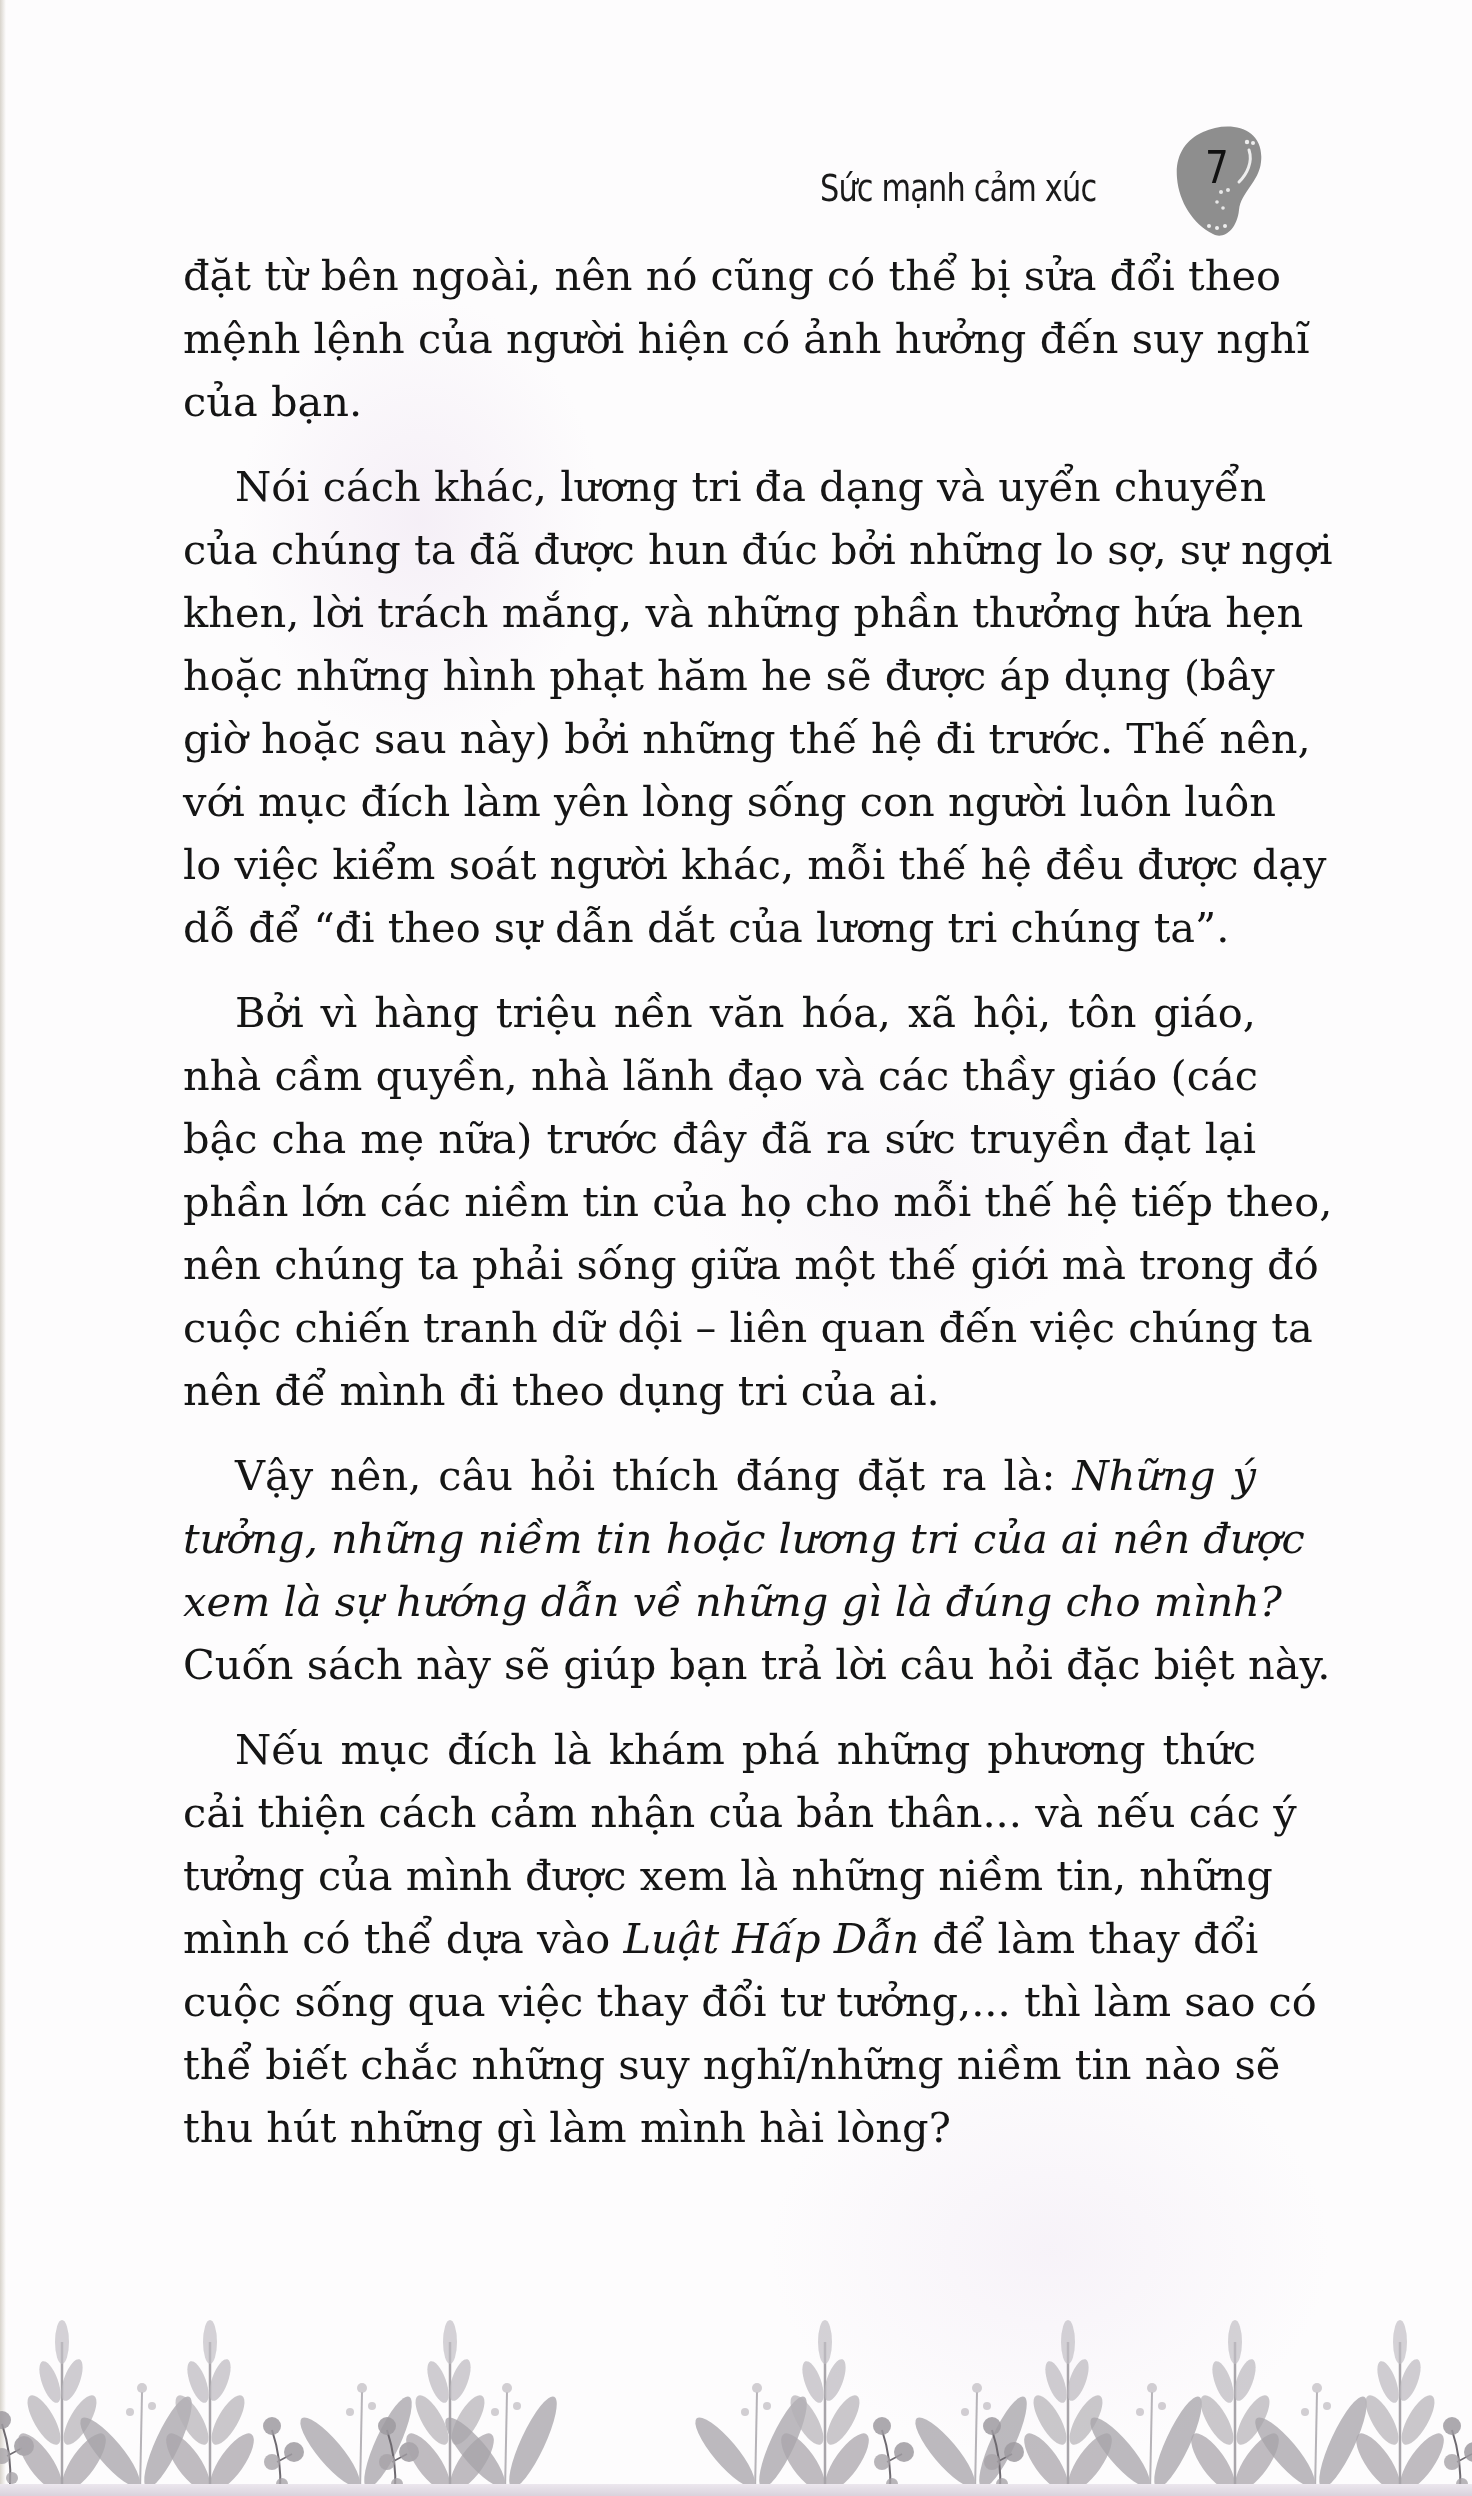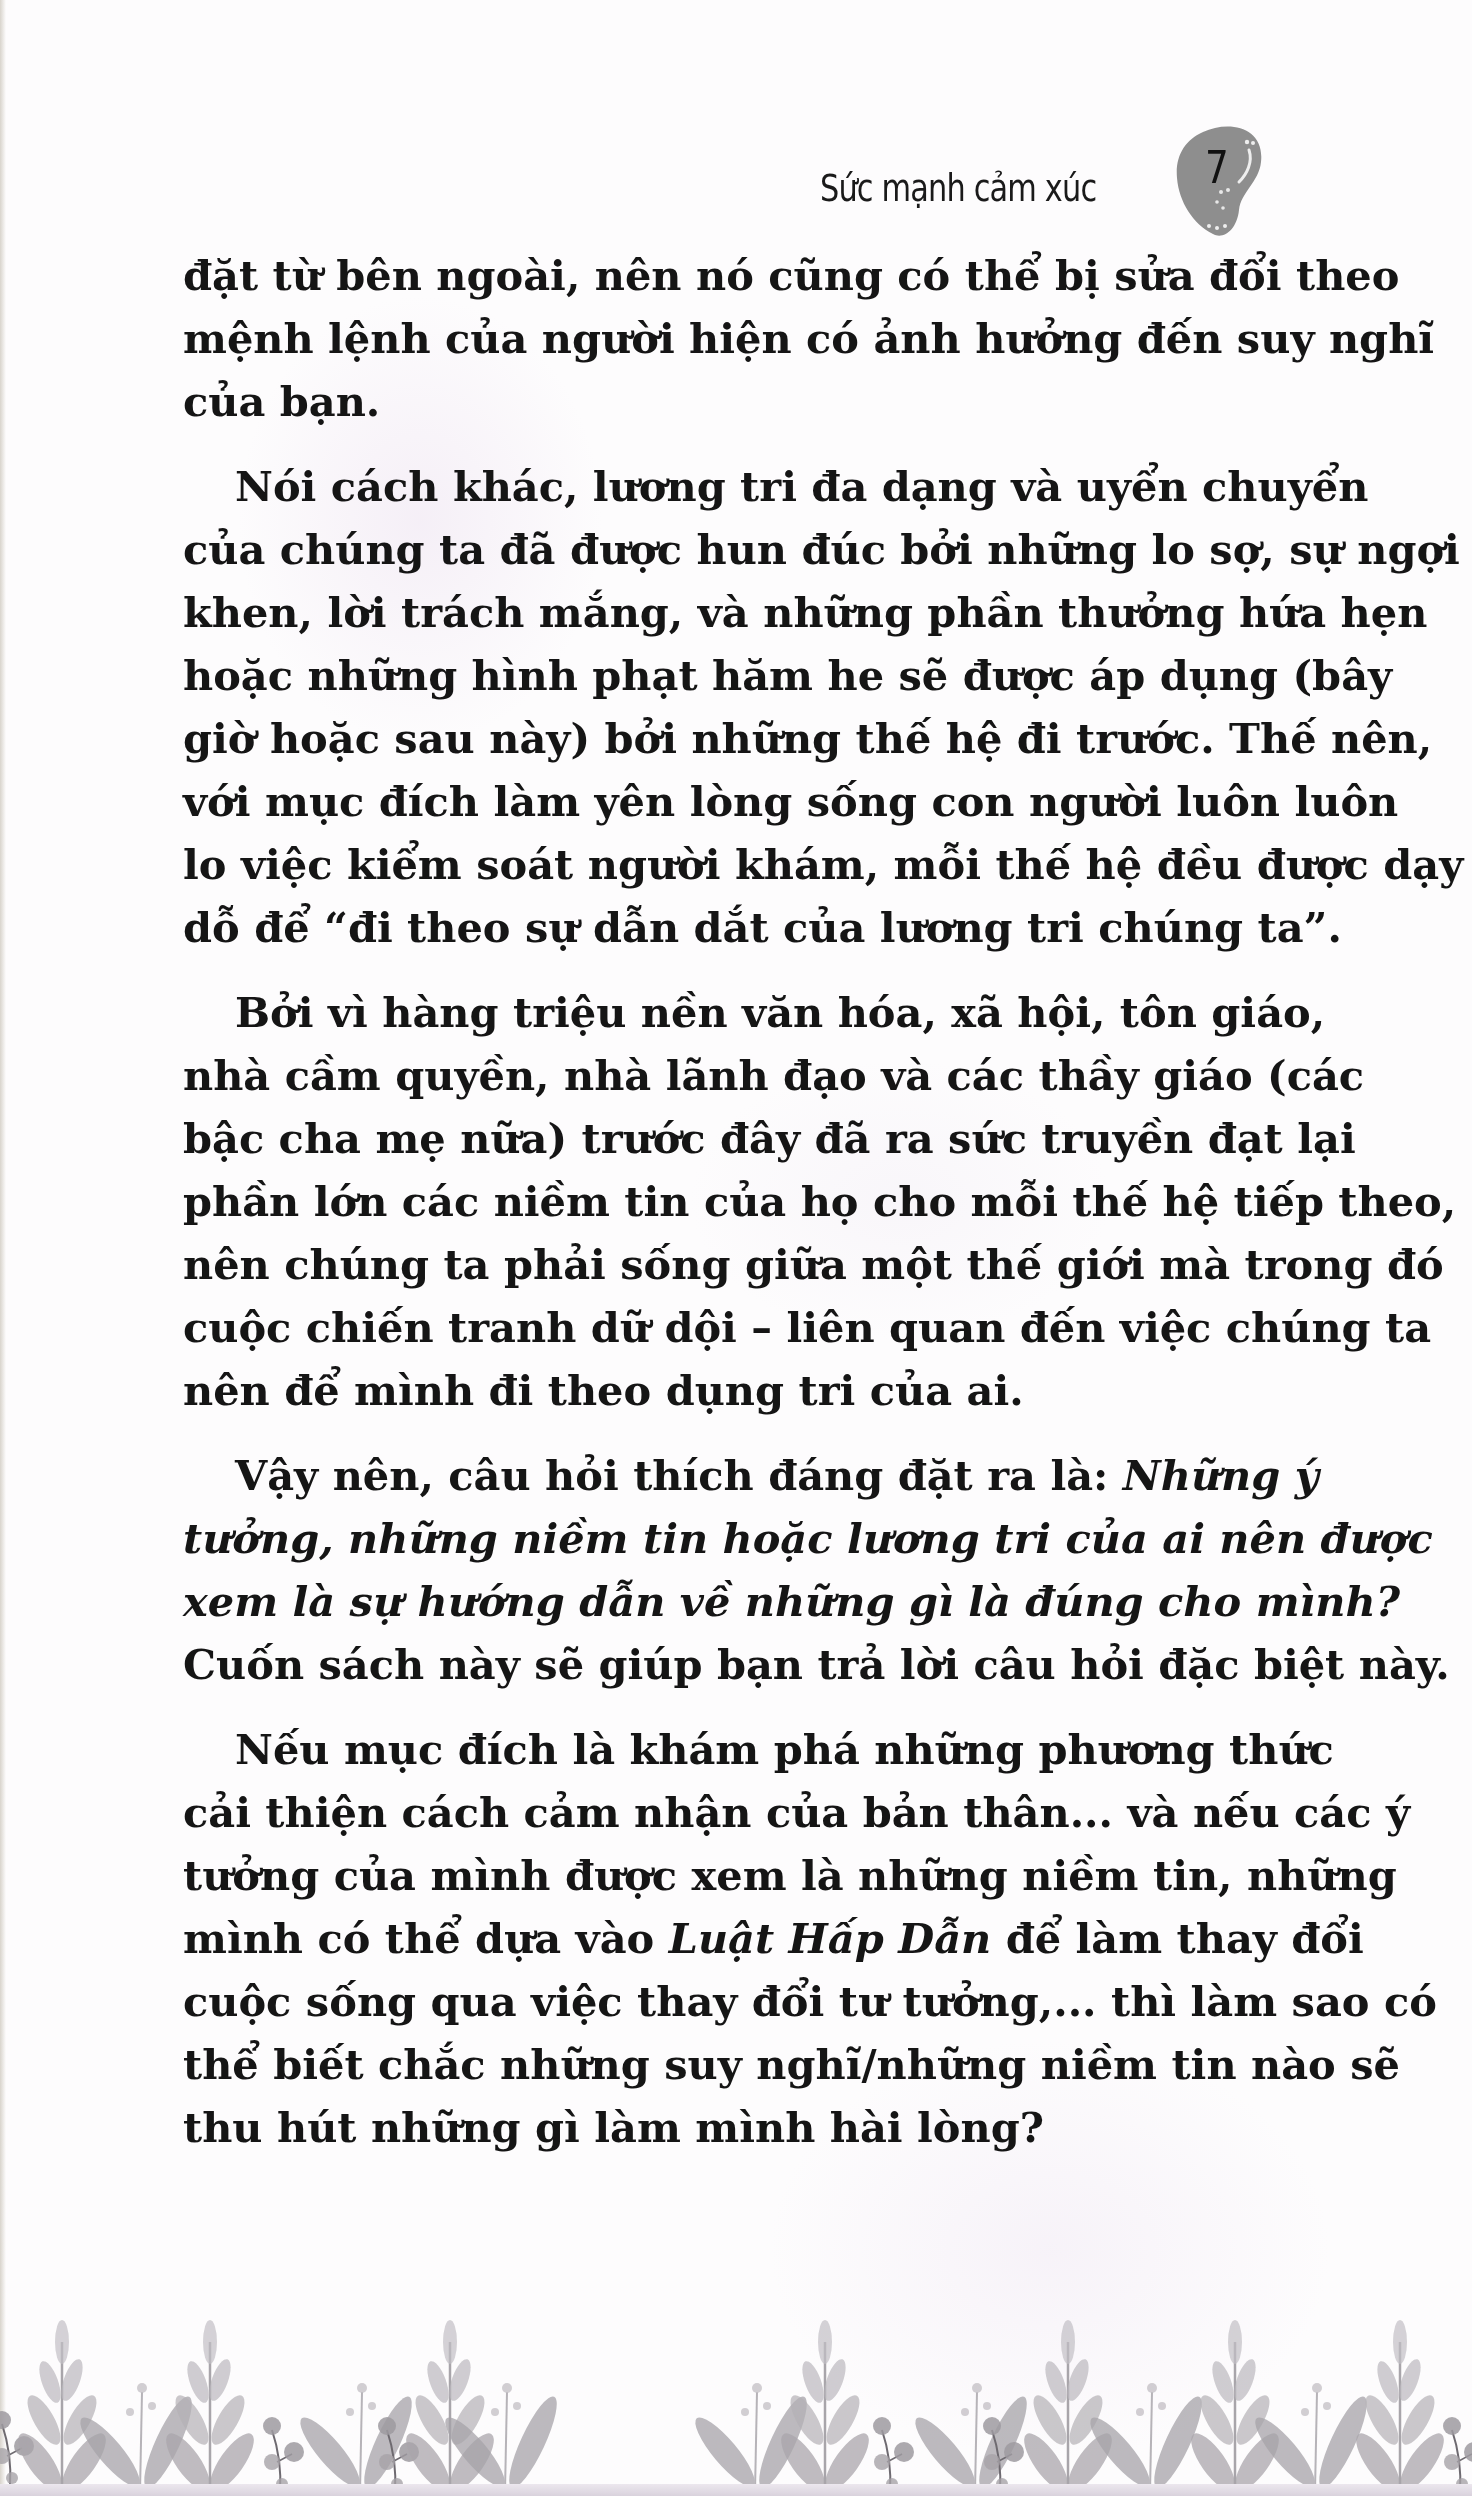--- a/index.html
+++ b/index.html
@@ -73,21 +73,20 @@
     }
     
     .body-text {
       position: absolute;
       left: 183px;
       top: 244px;
       width: 1073px;
       font-size: 41.5px;
       line-height: 63px;
       text-align: justify;
-      font-weight: bold;
     }
     .para {
       margin: 0 0 22px 0;
       text-indent: 52px;
     }
     .para.first {
       text-indent: 0;
     }
     .para .line {
       display: block;
@@ -156,21 +155,21 @@
     <span class="line last">của bạn.</span>
   </p>
 
   <p class="para">
     <span class="line indent">Nói cách khác, lương tri đa dạng và uyển chuyển</span>
     <span class="line">của chúng ta đã được hun đúc bởi những lo sợ, sự ngợi</span>
     <span class="line">khen, lời trách mắng, và những phần thưởng hứa hẹn</span>
     <span class="line">hoặc những hình phạt hăm he sẽ được áp dụng (bây</span>
     <span class="line">giờ hoặc sau này) bởi những thế hệ đi trước. Thế nên,</span>
     <span class="line">với mục đích làm yên lòng sống con người luôn luôn</span>
-    <span class="line">lo việc kiểm soát người khám, mỗi thế hệ đều được dạy</span>
+    <span class="line">lo việc kiểm soát người khác, mỗi thế hệ đều được dạy</span>
     <span class="line last">dỗ để “đi theo sự dẫn dắt của lương tri chúng ta”.</span>
   </p>
 
   <p class="para">
     <span class="line indent">Bởi vì hàng triệu nền văn hóa, xã hội, tôn giáo,</span>
     <span class="line">nhà cầm quyền, nhà lãnh đạo và các thầy giáo (các</span>
     <span class="line">bậc cha mẹ nữa) trước đây đã ra sức truyền đạt lại</span>
     <span class="line">phần lớn các niềm tin của họ cho mỗi thế hệ tiếp theo,</span>
     <span class="line">nên chúng ta phải sống giữa một thế giới mà trong đó</span>
     <span class="line">cuộc chiến tranh dữ dội – liên quan đến việc chúng ta</span>

